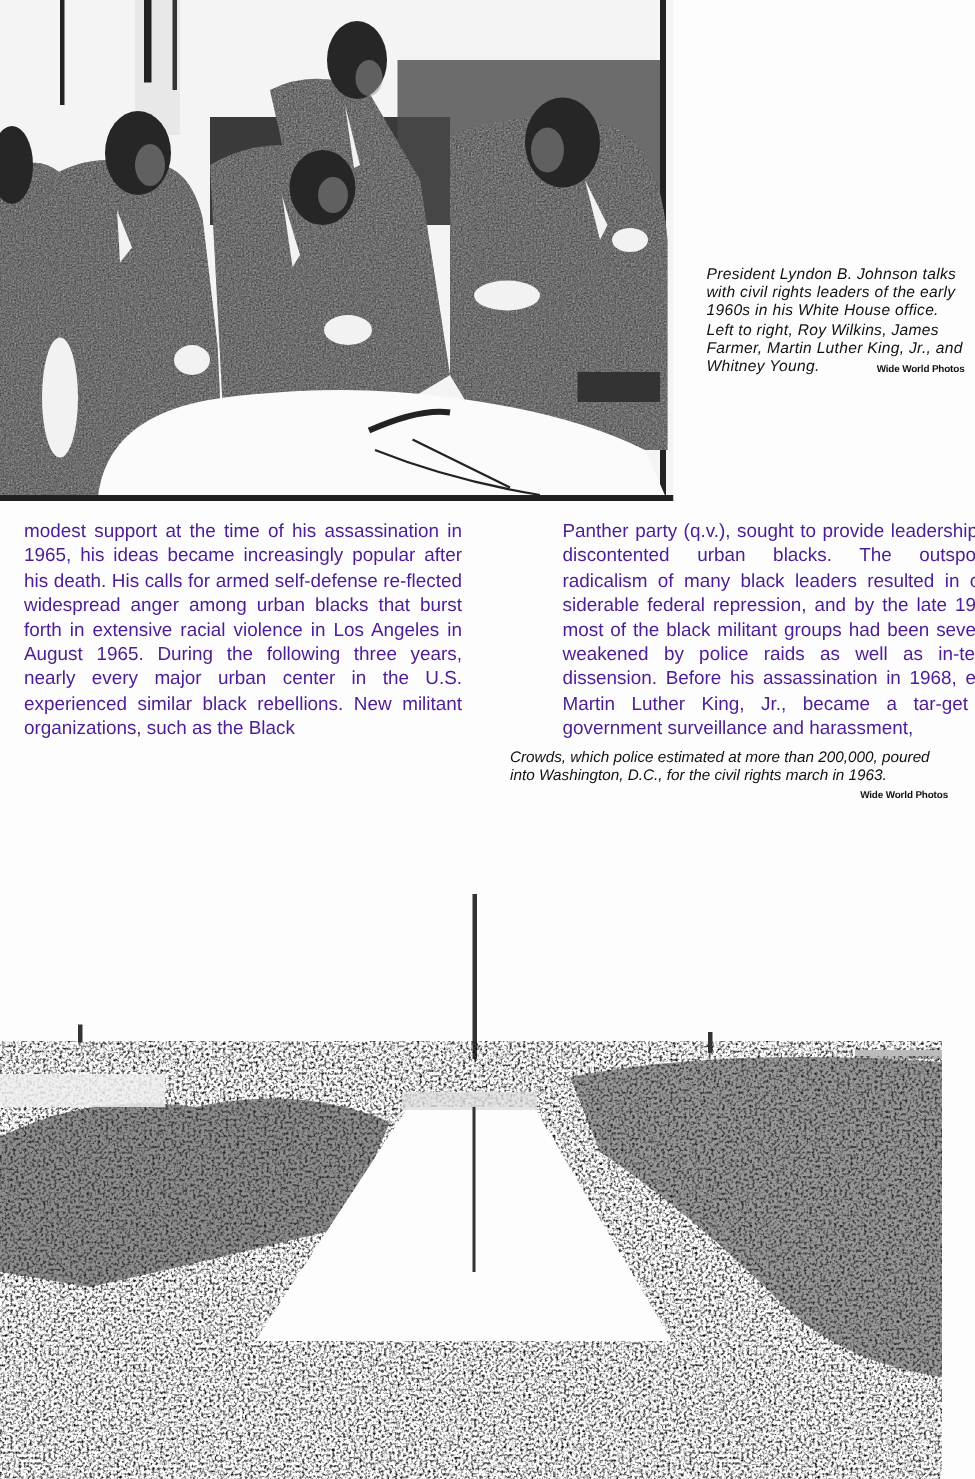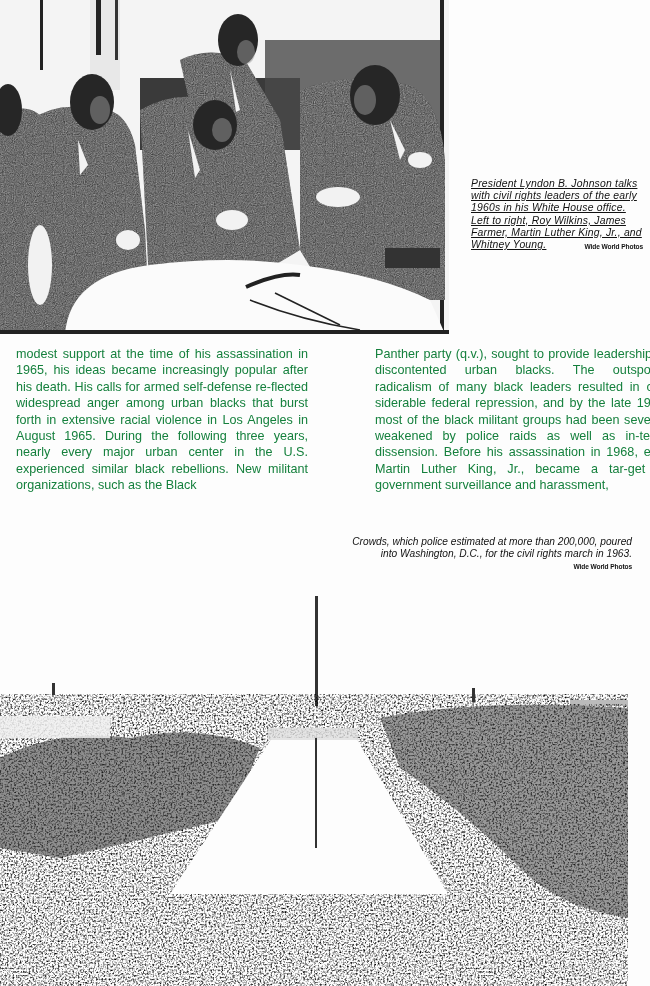--- a/index.html
+++ b/index.html
@@ -1,25 +1,25 @@
 <!DOCTYPE html>
 <html><head>
 <meta charset="utf-8">
 <style>
   html,body{margin:0;padding:0;background:#fdfdfd;}
   body{width:650px;height:986px;position:relative;overflow:hidden;font-family:"Liberation Sans",sans-serif;color:#1a1a1a;}
   .photo1{position:absolute;left:0;top:0;width:449px;height:334px;background:#fff;overflow:hidden;}
   .photo1 svg,.photo2 svg{display:block;}
-  .caption1{position:absolute;left:471px;top:178px;width:172px;font-style:italic;font-size:10.4px;line-height:12.2px;letter-spacing:0.2px;color:#111;text-decoration:underline;}
+  .caption1{position:absolute;left:471px;top:178px;width:172px;font-style:italic;font-size:10.4px;line-height:12.2px;letter-spacing:0.2px;color:#111;}
   .credit{font-style:normal;font-weight:bold;font-size:6.6px;letter-spacing:-0.1px;float:right;margin-top:2px;}
-  .col{position:absolute;top:346px;font-size:12.6px;line-height:16.4px;text-align:justify;color:#15803d;}
+  .col{position:absolute;top:346px;font-size:12.6px;line-height:16.4px;text-align:justify;color:#4c1d95;}
   .col p{margin:0;}
   .col-left{left:16px;width:292px;}
   .col-right{left:340px;width:296px;margin-left:35px;}
-  .caption2{position:absolute;left:340px;top:536px;width:292px;font-style:italic;font-size:10.2px;line-height:11.6px;color:#111;text-align:right;}
+  .caption2{position:absolute;left:340px;top:500px;width:292px;font-style:italic;font-size:10.2px;line-height:11.6px;color:#111;}
   .photo2{position:absolute;left:0;top:588px;width:628px;height:398px;overflow:hidden;}
 </style>
 </head>
 <body>
 
 <div class="photo1" title="President Lyndon B. Johnson meeting with civil rights leaders around a table in the White House office">
   <svg width="449" height="334" viewBox="0 0 449 334">
     <defs>
       <filter id="grain1" x="0" y="0" width="100%" height="100%">
         <feTurbulence type="fractalNoise" baseFrequency="0.9" numOctaves="2" seed="3" result="n"></feTurbulence>

